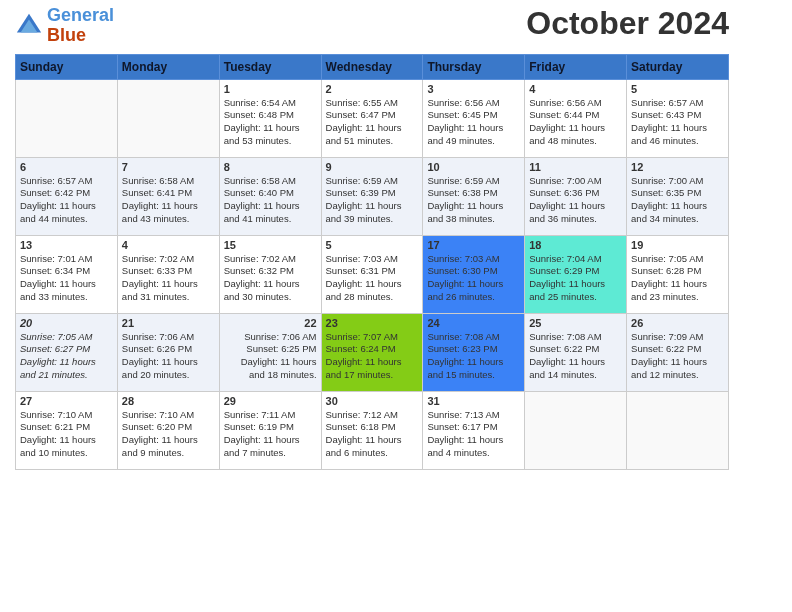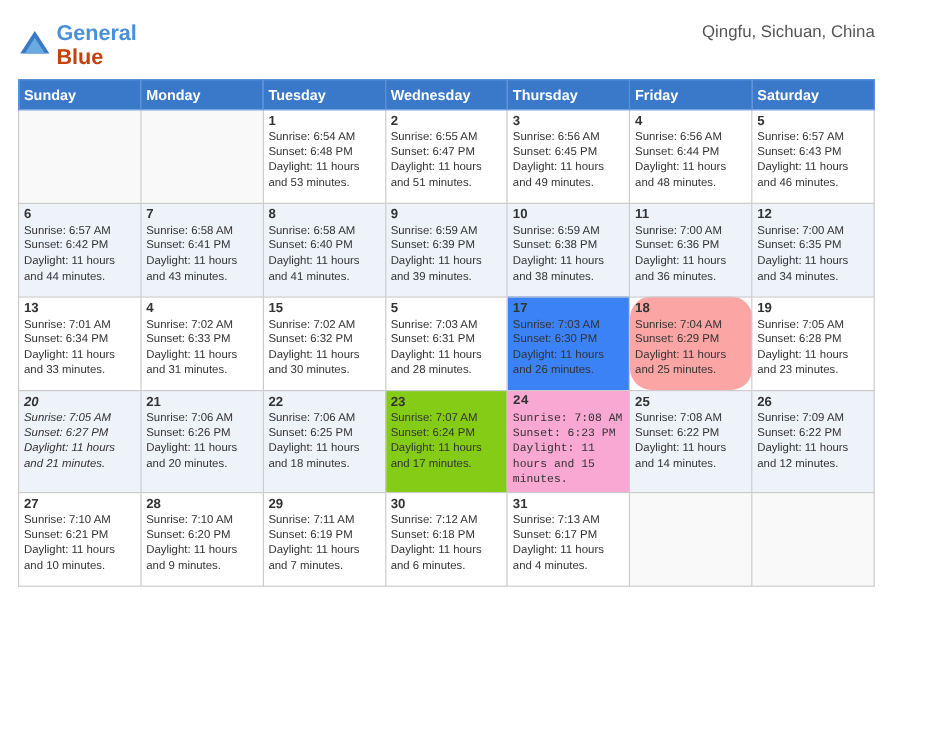--- a/index.html
+++ b/index.html
@@ -7,21 +7,21 @@
       font-family: Arial, sans-serif;
       background: #fff;
       width: 792px;
       height: 612px;
       overflow: hidden;
     }
     .page {
       width: 744px;
       height: 612px;
       background: #fff;
-      padding: 18px 15px;
+      padding: 6px 15px;
     }
     .header {
       display: flex;
       justify-content: space-between;
       align-items: flex-start;
       margin-bottom: 8px;
     }
     .logo {
       display: flex;
       align-items: center;
@@ -53,21 +53,21 @@
       font-size: 14px;
       color: #555;
     }
     .calendar {
       width: 100%;
       border-collapse: collapse;
       border: 1px solid #ccc;
     }
     .calendar th {
       background: #3a78c9;
-      color: #ffffff;
+      color: #0f172a;
       font-size: 12px;
       font-weight: bold;
       padding: 5px 4px;
       text-align: left;
       border: 1px solid #5a8fd9;
     }
     .calendar td {
       vertical-align: top;
       border: 1px solid #ccc;
       padding: 3px 4px;
@@ -104,21 +104,21 @@
       <svg class="logo-icon" viewBox="0 0 30 30">
         <polygon points="15,2 28,22 2,22" fill="#3a78c9"></polygon>
         <polygon points="15,8 24,22 6,22" fill="#6aaae0"></polygon>
       </svg>
       <div class="logo-text">
         <div><span>General</span></div>
         <div><span style="color:#c2410c">Blue</span></div>
       </div>
     </div>
     <div class="title-block">
-      <div class="subtitle">Qingfu, Sichuan, China</div>
+      <div class="main-title">October 2024</div>
     </div>
   </div>
 
   <table class="calendar">
     <thead>
       <tr>
       <th>Sunday</th>
           <th>Monday</th>
           <th>Tuesday</th>
           <th>Wednesday</th>
@@ -196,47 +196,47 @@
             <div class="day-info">Sunrise: 7:02 AM<br>Sunset: 6:32 PM<br>Daylight: 11 hours and 30 minutes.</div>
           </td>
           <td style="background: rgb(255, 255, 255);">
             <span class="day-number">5</span>
             <div class="day-info">Sunrise: 7:03 AM<br>Sunset: 6:31 PM<br>Daylight: 11 hours and 28 minutes.</div>
           </td>
           <td style="background: #3b82f6;">
             <span class="day-number">17</span>
             <div class="day-info">Sunrise: 7:03 AM<br>Sunset: 6:30 PM<br>Daylight: 11 hours and 26 minutes.</div>
           </td>
-          <td style="background: #fca5a5; border-radius: 18px;">
+          <td style="background: #5eead4;">
             <span class="day-number">18</span>
             <div class="day-info">Sunrise: 7:04 AM<br>Sunset: 6:29 PM<br>Daylight: 11 hours and 25 minutes.</div>
           </td>
           <td style="background: rgb(255, 255, 255);">
             <span class="day-number">19</span>
             <div class="day-info">Sunrise: 7:05 AM<br>Sunset: 6:28 PM<br>Daylight: 11 hours and 23 minutes.</div>
           </td>
         </tr>
         <tr>
           <td style="background: rgb(238, 242, 249); font-style: italic;">
             <span class="day-number">20</span>
             <div class="day-info">Sunrise: 7:05 AM<br>Sunset: 6:27 PM<br>Daylight: 11 hours and 21 minutes.</div>
           </td>
           <td style="background: rgb(238, 242, 249);">
             <span class="day-number">21</span>
             <div class="day-info">Sunrise: 7:06 AM<br>Sunset: 6:26 PM<br>Daylight: 11 hours and 20 minutes.</div>
           </td>
-          <td style="background: rgb(238, 242, 249);">
+          <td style="background: rgb(238, 242, 249); text-align: right;">
             <span class="day-number">22</span>
             <div class="day-info">Sunrise: 7:06 AM<br>Sunset: 6:25 PM<br>Daylight: 11 hours and 18 minutes.</div>
           </td>
           <td style="background: #84cc16;">
             <span class="day-number">23</span>
             <div class="day-info">Sunrise: 7:07 AM<br>Sunset: 6:24 PM<br>Daylight: 11 hours and 17 minutes.</div>
           </td>
-          <td style="background: #f9a8d4; font-family: Liberation Mono, monospace;">
+          <td style="background: #3b82f6;">
             <span class="day-number">24</span>
             <div class="day-info">Sunrise: 7:08 AM<br>Sunset: 6:23 PM<br>Daylight: 11 hours and 15 minutes.</div>
           </td>
           <td style="background: rgb(238, 242, 249);">
             <span class="day-number">25</span>
             <div class="day-info">Sunrise: 7:08 AM<br>Sunset: 6:22 PM<br>Daylight: 11 hours and 14 minutes.</div>
           </td>
           <td style="background: rgb(238, 242, 249);">
             <span class="day-number">26</span>
             <div class="day-info">Sunrise: 7:09 AM<br>Sunset: 6:22 PM<br>Daylight: 11 hours and 12 minutes.</div>

